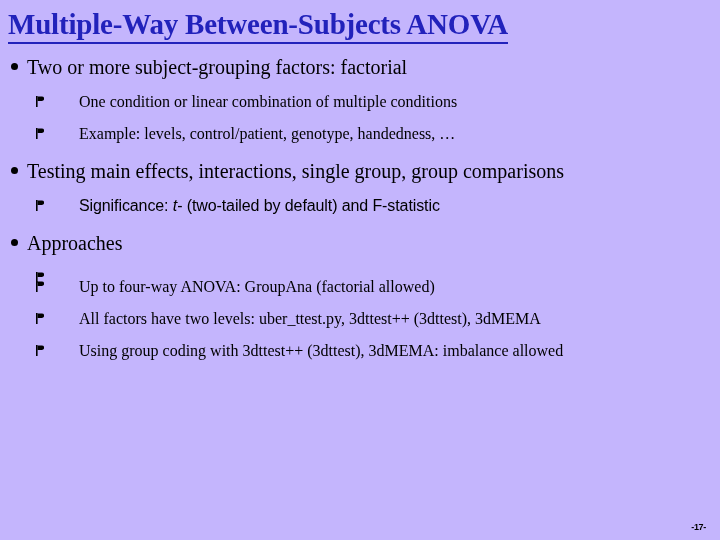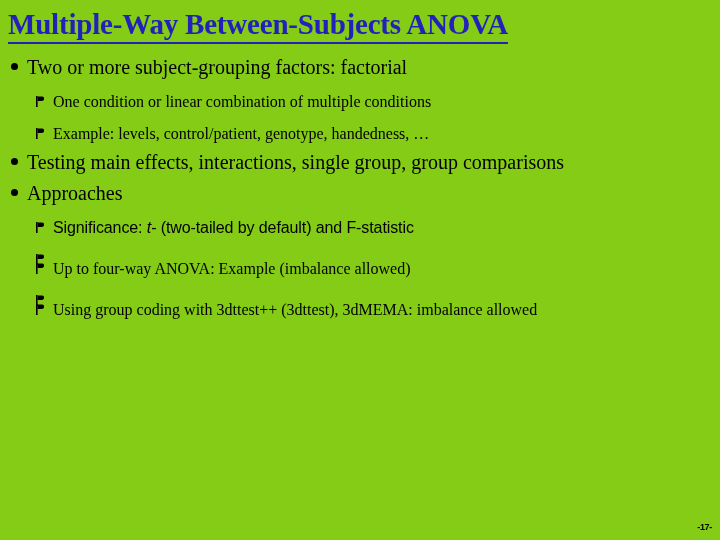--- a/index.html
+++ b/index.html
@@ -4,21 +4,21 @@
 <style>
   html, body {
     margin: 0;
     padding: 0;
     background: #ffffff;
   }
   #slide {
     position: relative;
     width: 720px;
     height: 540px;
-    background: #84cc16;
+    background: #c4b5fd;
     overflow: hidden;
     font-family: "Liberation Serif", "DejaVu Serif", serif;
     color: #000000;
     -webkit-font-smoothing: none;
   }
 
   
   .slide-title {
     position: absolute;
     left: 8px;
@@ -74,21 +74,21 @@
     display: inline-block;
     width: 7px;
     height: 7px;
     border-radius: 50%;
     background: #000;
     vertical-align: 2px;
   }
 
   
   .lvl2 {
-    padding-left: 53px;
+    padding-left: 79px;
     padding-top: 2px;
     padding-bottom: 2px;
     font-size: 16px;
     line-height: 23px;
     font-family: "Liberation Serif", "DejaVu Serif", serif;
   }
   .lvl2 > .marker {
     position: absolute;
     left: 35px;
     top: 2px;
@@ -106,28 +106,28 @@
     font-size: 16px;
     line-height: 23px;
     letter-spacing: -0.1px;
   }
   .lvl2.sans .ital {
     font-style: italic;
   }
 
   
   .gap-top-sm { margin-top: 5px; }
-  .gap-top-md { margin-top: 0; }
+  .gap-top-md { margin-top: 9px; }
 
   .text { display: block; }
 
   
   .page-number {
     position: absolute;
-    right: 8px;
+    right: 14px;
     bottom: 8px;
     font-family: "Liberation Sans", "DejaVu Sans", sans-serif;
     font-size: 9px;
     font-weight: bold;
     color: #000000;
     letter-spacing: -0.3px;
   }
 </style>
 </head>
 <body>
@@ -163,61 +163,62 @@
           </svg>
       </span>
       <span class="text">Example: levels, control/patient, genotype, handedness, …</span>
     </div>
 
     <div class="bullet-row lvl1 gap-top-md">
       <span class="marker"><span class="dot"></span></span>
       <span class="text">Testing main effects, interactions, single group, group comparisons</span>
     </div>
 
+    <div class="bullet-row lvl2 sans gap-top-sm">
+      <span class="marker">
+        <svg width="9" height="11" viewBox="0 0 9 11">
+            <path d="M1 0 h1.6 v11 h-1.6 z" fill="#000"></path>
+            <path d="M2.6 0.4 h4.2 a2.3 2.3 0 0 1 0 4.6 h-4.2 z" fill="#000"></path>
+          </svg>
+      </span>
+      <span class="text"><span>Significance: </span><span class="ital">t</span><span>- (two-tailed by default) and F-statistic</span></span>
+    </div>
+
     <div class="bullet-row lvl1 gap-top-md">
       <span class="marker"><span class="dot"></span></span>
       <span class="text">Approaches</span>
     </div>
 
-    <div class="bullet-row lvl2 sans gap-top-sm">
-      <span class="marker">
-        <svg width="9" height="11" viewBox="0 0 9 11">
-            <path d="M1 0 h1.6 v11 h-1.6 z" fill="#000"></path>
-            <path d="M2.6 0.4 h4.2 a2.3 2.3 0 0 1 0 4.6 h-4.2 z" fill="#000"></path>
-          </svg>
-      </span>
-      <span class="text"><span>Significance: </span><span class="ital">t</span><span>- (two-tailed by default) and F-statistic</span></span>
-    </div>
-
     <div class="bullet-row lvl2 gap-top-sm" style="padding-right:16px;">
       <span class="marker">
         <svg width="9" height="11" viewBox="0 0 9 11">
             <path d="M1 0 h1.6 v11 h-1.6 z" fill="#000"></path>
             <path d="M2.6 0.4 h4.2 a2.3 2.3 0 0 1 0 4.6 h-4.2 z" fill="#000"></path>
           </svg>
       </span>
     </div>
 
     <div class="bullet-row lvl2 gap-top-sm">
       <span class="marker">
         <svg width="9" height="11" viewBox="0 0 9 11">
             <path d="M1 0 h1.6 v11 h-1.6 z" fill="#000"></path>
             <path d="M2.6 0.4 h4.2 a2.3 2.3 0 0 1 0 4.6 h-4.2 z" fill="#000"></path>
           </svg>
       </span>
-      <span class="text">Up to four-way ANOVA: Example (imbalance allowed)</span>
-    </div>
-
-    <div class="bullet-row lvl2 gap-top-sm">
-      <span class="marker">
-        <svg width="9" height="11" viewBox="0 0 9 11">
-            <path d="M1 0 h1.6 v11 h-1.6 z" fill="#000"></path>
-            <path d="M2.6 0.4 h4.2 a2.3 2.3 0 0 1 0 4.6 h-4.2 z" fill="#000"></path>
-          </svg>
-      </span>
+      <span class="text">Up to four-way ANOVA: GroupAna (factorial allowed)</span>
+    </div>
+
+    <div class="bullet-row lvl2 gap-top-sm">
+      <span class="marker">
+        <svg width="9" height="11" viewBox="0 0 9 11">
+            <path d="M1 0 h1.6 v11 h-1.6 z" fill="#000"></path>
+            <path d="M2.6 0.4 h4.2 a2.3 2.3 0 0 1 0 4.6 h-4.2 z" fill="#000"></path>
+          </svg>
+      </span>
+      <span class="text">All factors have two levels: uber_ttest.py, 3dttest++ (3dttest), 3dMEMA</span>
     </div>
 
     <div class="bullet-row lvl2 gap-top-sm">
       <span class="marker">
         <svg width="9" height="11" viewBox="0 0 9 11">
             <path d="M1 0 h1.6 v11 h-1.6 z" fill="#000"></path>
             <path d="M2.6 0.4 h4.2 a2.3 2.3 0 0 1 0 4.6 h-4.2 z" fill="#000"></path>
           </svg>
       </span>
       <span class="text">Using group coding with 3dttest++ (3dttest), 3dMEMA: imbalance allowed</span>

